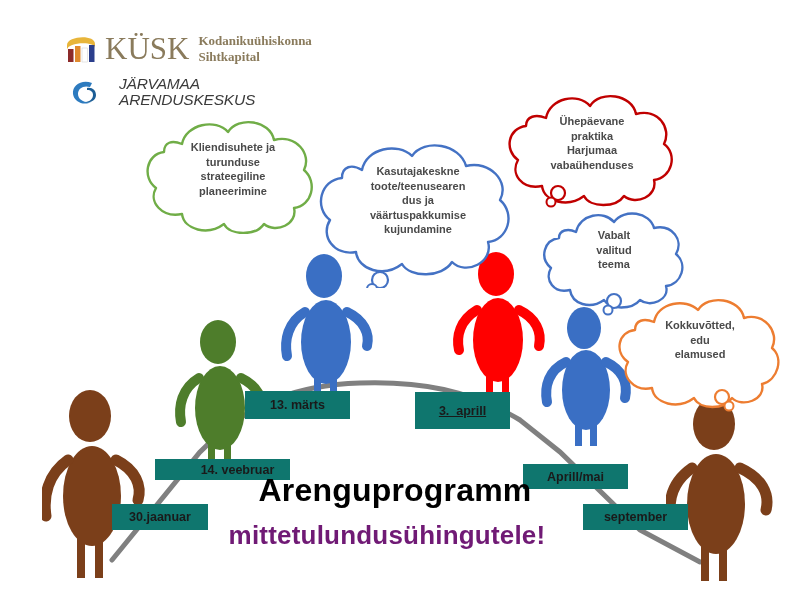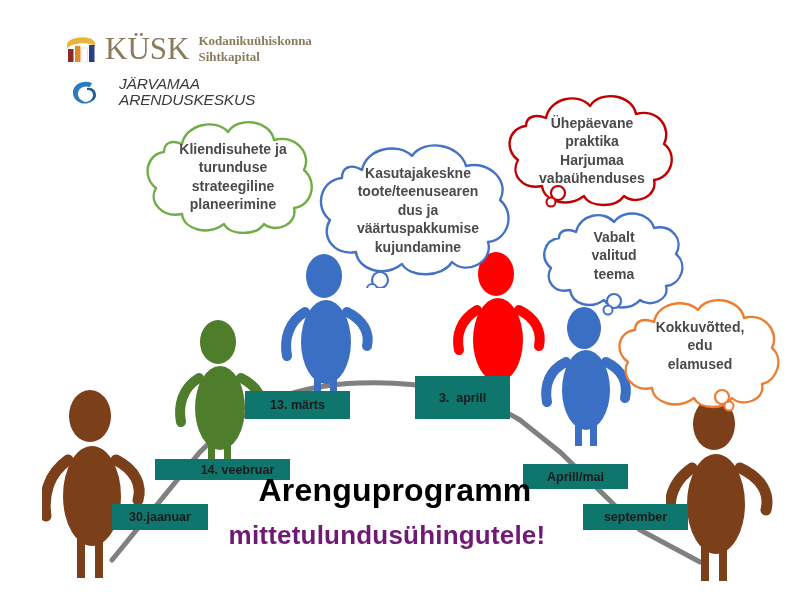--- a/index.html
+++ b/index.html
@@ -63,21 +63,21 @@
   .figure { display:block; }
 
   
   .bubble-wrap { }
   .bubble-svg { display:block; position:absolute; left:0; top:0; }
   .bubble-text {
     position: absolute;
     text-align: center;
     font-family: "Liberation Sans", sans-serif;
     font-weight: bold;
-    font-size: 14px;
+    font-size: 11px;
     line-height: 1.32;
     color: #4a4a4a;
     white-space: pre-line;
   }
 
   
   .date-box {
     background: #0f766e;
     color: #1a1a1a;
     font-family: "Liberation Sans", sans-serif;
@@ -251,21 +251,21 @@
 edu
 elamused</div>
   </div>
 
   <div class="abs date-box" style="left:112px;top:504px;width:96px;height:26px;">30.jaanuar</div>
 
   <div class="abs date-box" style="left:155px;top:459px;width:105px;height:21px;padding-left:30px;">14. veebruar</div>
 
   <div class="abs date-box" style="left:245px;top:391px;width:105px;height:28px;">13. märts</div>
 
-  <div class="abs date-box" style="left:415px;top:376px;width:95px;height:43px;">3.  aprill</div>
+  <div class="abs date-box" style="left:415px;top:392px;width:95px;height:37px;text-decoration:underline;">3.  aprill</div>
 
   <div class="abs date-box" style="left:523px;top:433px;width:105px;height:25px;margin-top:31px;">Aprill/mai</div>
 
   <div class="abs date-box" style="left:583px;top:504px;width:105px;height:26px;">september</div>
 
   <div class="abs" id="title-main">Arenguprogramm</div>
   <div class="abs" id="title-sub">mittetulundusühingutele!</div>
 
   <div class="abs" id="kusk-logo">
     <svg id="kusk-mark" width="34" height="32" viewBox="0 0 34 32">

